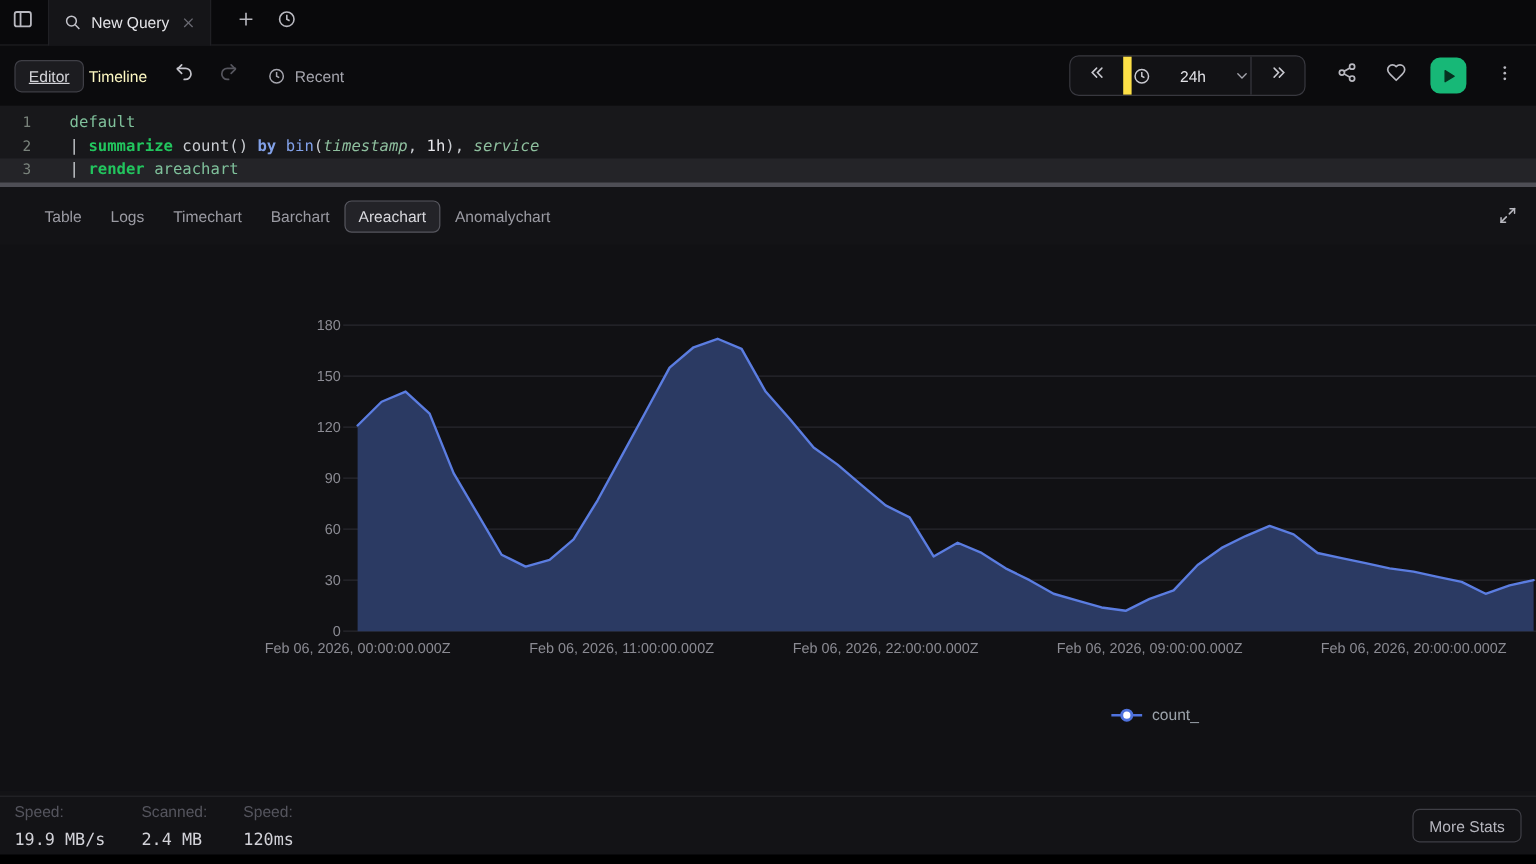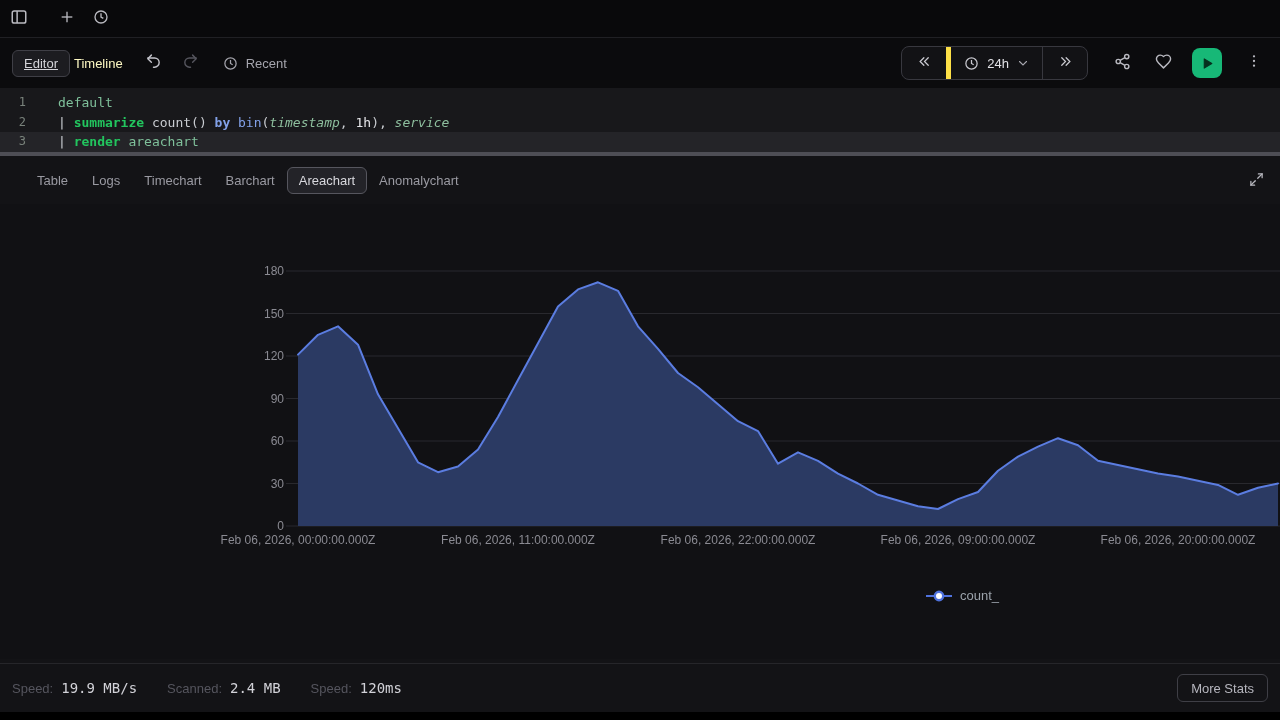--- a/index.html
+++ b/index.html
@@ -27,21 +27,21 @@
   .btn-timeline { margin-left:4px; color:#fef9c3; font-size:13px; cursor:pointer; }
   .undo { margin-left:22px; color:#c3c3ca; }
   .redo { margin-left:20px; color:#55555d; }
   .recent-group { margin-left:24px; display:flex; gap:8px; color:#a5a5ad;
                   font-size:13px; cursor:pointer; }
   .toolbar-right { margin-left:auto; display:flex; align-items:center; }
   .time-group { display:flex; align-items:stretch; height:34px; border:1px solid #38383f;
                 border-radius:8px; background:#121215; overflow:hidden; }
   .time-seg { display:flex; align-items:center; justify-content:center; cursor:pointer; color:#c9c9d0; }
   .time-prev,.time-next { width:44px; }
-  .time-mid { padding:0 13px; gap:8px; border-left:5px solid #fde047; border-right:1px solid #38383f; }
+  .time-mid { padding:0 1px; gap:24px; border-left:7px solid #fde047; border-right:1px solid #38383f; }
   .time-mid .time-label { color:#e2e2e7; font-size:13px; }
   .share-btn { margin-left:26px; } .heart-btn { margin-left:24px; }
   .play-btn { margin-left:20px; width:30px; height:30px; border-radius:8px; background:#17b877;
               display:flex; align-items:center; justify-content:center; cursor:pointer; }
   .kebab-btn { margin-left:20px; width:24px; }
 
   
   .editor { background:#18181b; padding-top:5px; height:64px; font-family:"DejaVu Sans Mono", monospace;
             font-size:13px; }
   .code-line { display:flex; height:19.5px; line-height:19.5px; }
@@ -68,38 +68,53 @@
 
   .chart-panel { position:relative; width:1280px; height:455px; background:#111114; }
   .chart-svg text { font-family:"Liberation Sans", sans-serif; font-size:12px; fill:#8b8b93; }
   .legend { position:absolute; left:926px; top:384px; display:flex; align-items:center; gap:8px;
             cursor:pointer; }
   .legend-label { color:#9ca3ab; font-size:13px; }
 
   
   .statusbar { position:absolute; left:0; top:663px; width:1280px; height:49px; background:#131316;
                border-top:1px solid #26262a; display:flex; align-items:center; padding-left:12px; }
-  .stat { display:flex; align-items:baseline; gap:8px; margin-right:30px; }
+  .stat { display:flex; align-items:baseline; gap:8px; margin-right:30px;flex-direction:column; }
   .stat-label { color:#55555e; font-size:13px; }
   .stat-value { color:#d2d2d8; font-size:14px; font-family:"DejaVu Sans Mono", monospace; }
   .more-stats { position:absolute; right:12px; top:10px; height:28px; padding:0 13px; display:flex;
                 align-items:center; background:transparent; border:1px solid #3f3f46; border-radius:6px;
                 color:#b6b6be; font-size:13px; font-family:inherit; cursor:pointer; }
 </style>
 </head>
 <body>
 
 <div class="app">
 
   <div class="topbar">
     <div class="icon-btn sidebar-toggle">
       <span>
         <svg width="18" height="18" viewBox="0 0 24 24" fill="none" stroke="currentColor" stroke-width="2">
             <rect x="3" y="4" width="18" height="16" rx="2.5"></rect>
             <line x1="9.5" y1="4" x2="9.5" y2="20"></line>
+          </svg>
+      </span>
+    </div>
+    <div class="query-tab">
+      <span style="color:#c3c3ca;display:flex;">
+        <svg width="15" height="15" viewBox="0 0 24 24" fill="none" stroke="currentColor" stroke-width="2">
+            <circle cx="10.5" cy="10.5" r="6.5"></circle>
+            <line x1="15.5" y1="15.5" x2="21" y2="21"></line>
+          </svg>
+      </span>
+      <span class="tab-title">New Query</span>
+      <span class="tab-close icon-btn">
+        <svg width="12" height="12" viewBox="0 0 24 24" fill="none" stroke="currentColor" stroke-width="2.2">
+            <line x1="5" y1="5" x2="19" y2="19"></line>
+            <line x1="19" y1="5" x2="5" y2="19"></line>
           </svg>
       </span>
     </div>
     <div class="icon-btn topbar-plus">
       <span>
         <svg width="16" height="16" viewBox="0 0 24 24" fill="none" stroke="currentColor" stroke-width="2">
             <line x1="12" y1="4" x2="12" y2="20"></line>
             <line x1="4" y1="12" x2="20" y2="12"></line>
           </svg>
       </span>

